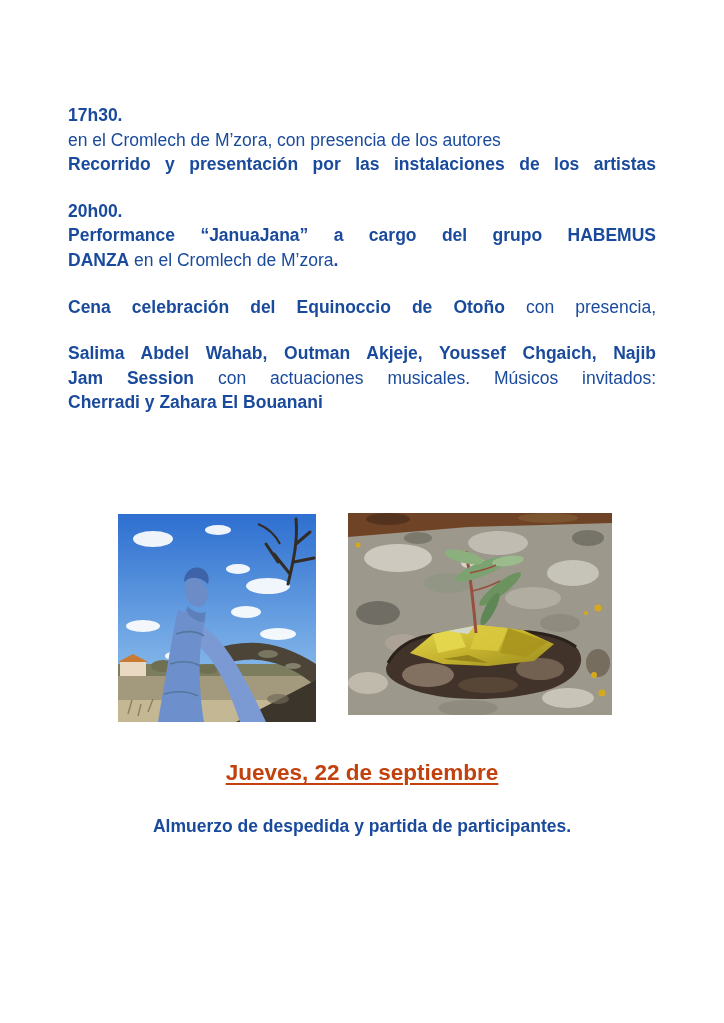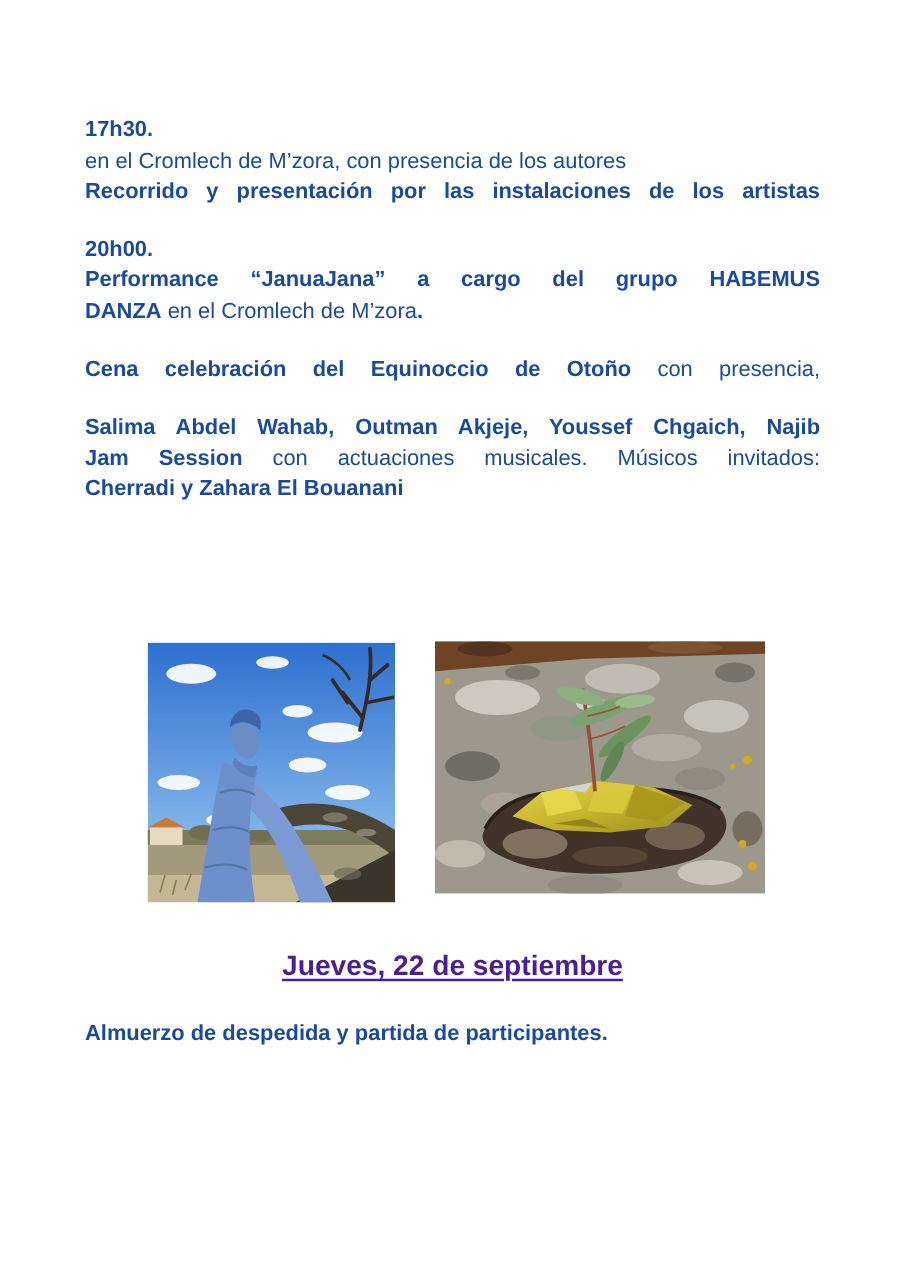--- a/index.html
+++ b/index.html
@@ -13,54 +13,55 @@
     overflow: hidden;
   }
   .schedule {
     position: absolute;
     left: 68px;
     right: 68px;
     top: 91px;
     font-size: 17.5px;
     line-height: 24.6px;
   }
-  .section { margin-bottom: 22px; }
+  .section { margin-bottom: 22px; margin-top: 12px; }
   .time { font-weight: bold; }
   .line { text-align: left; }
   .line.justify { text-align: justify; text-align-last: justify; }
   .b { font-weight: bold; }
   .r { font-weight: normal; }
   .photo { position: absolute; overflow: hidden; }
   .photo-left  { left: 118px; top: 514px; width: 198px; height: 208px; }
   .photo-right { left: 348px; top: 513px; width: 264px; height: 202px; }
   .photo svg { display: block; width: 100%; height: 100%; }
   .day-heading {
     position: absolute;
     left: 0; right: 0;
     top: 760px;
     margin: 0;
     text-align: center;
     font-size: 22.5px;
     font-weight: bold;
-    color: #4c1d95;
+    color: #c2410c;
   }
   .day-heading span {
     text-decoration: underline;
     text-decoration-thickness: 2px;
     text-underline-offset: 3px;
   }
   .closing {
     position: absolute;
     left: 68px;
     right: 68px;
     top: 814px;
     margin: 0;
     font-size: 17.5px;
     font-weight: bold;
     line-height: 24.6px;
+    text-align: center;
   }
 </style>
 </head>
 <body>
 
 <div class="page">
 
   <div class="schedule" id="schedule">
       <div class="section">
         <div class="time">17h30.</div>

